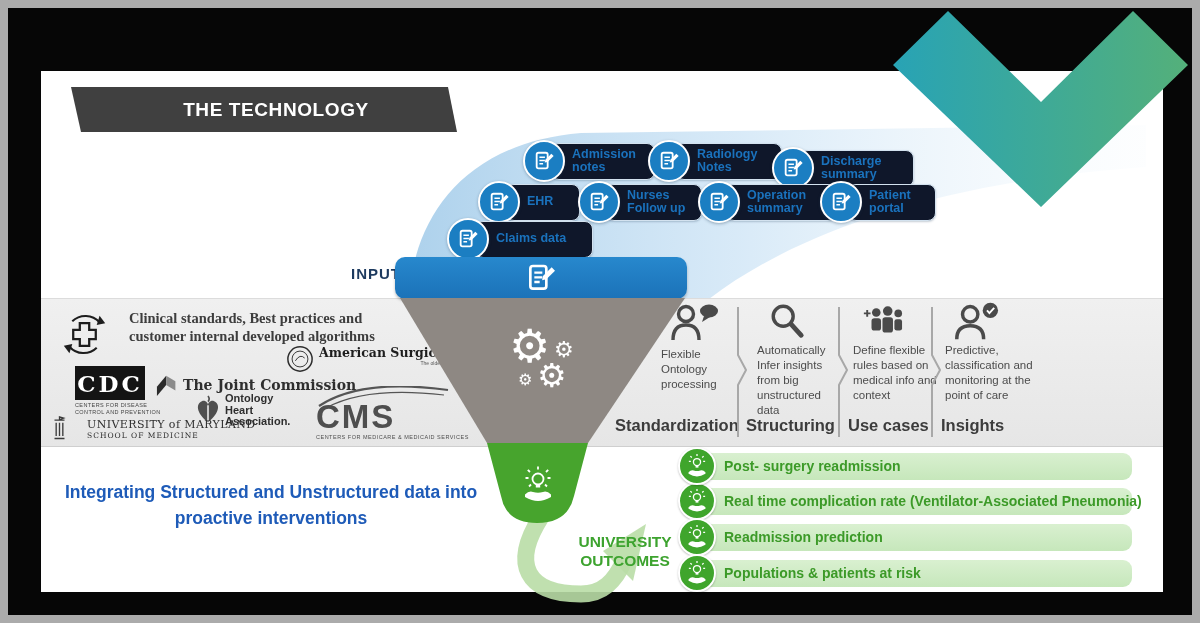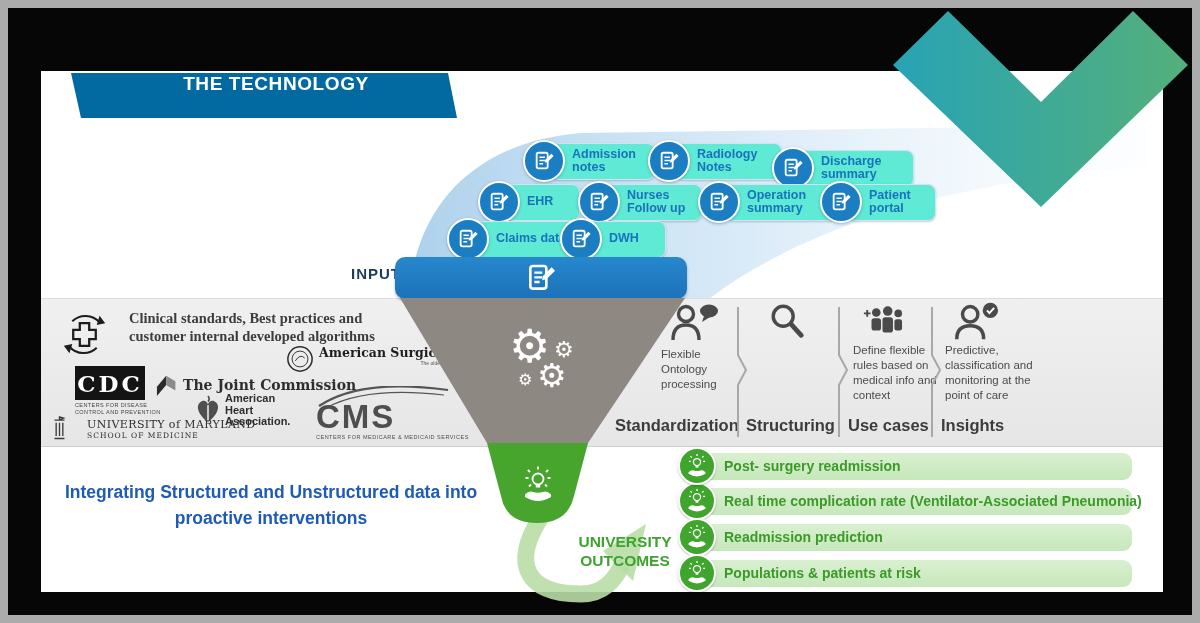--- a/index.html
+++ b/index.html
@@ -2,37 +2,37 @@
 <html><head>
 <meta charset="utf-8">
 <style>
   html,body{margin:0;padding:0;width:1200px;height:623px;overflow:hidden;
     font-family:"Liberation Sans",sans-serif;background:#ababab;}
   .blackboard{position:absolute;left:8px;top:8px;width:1184px;height:607px;background:#060606;}
   .slide{position:absolute;left:41px;top:71px;width:1122px;height:521px;background:#ffffff;z-index:2;}
   .abs{position:absolute;}
 
   
-  .banner{position:absolute;left:24px;top:2px;width:392px;height:45px;background:#0369a1;
+  .banner{position:absolute;left:24px;top:16px;width:392px;height:45px;background:#404040;
     clip-path:polygon(6px 0,383px 0,392px 100%,16px 100%);
-    display:flex;align-items:flex-start;justify-content:center;}
+    display:flex;align-items:center;justify-content:center;}
   .banner span{color:#fff;font-weight:bold;font-size:19px;letter-spacing:.6px;padding-left:30px;}
 
   
   .corner{position:absolute;left:882px;top:4px;z-index:30;}
 
   
   .swoosh{position:absolute;left:0;top:0;z-index:1;}
 
   
   .chip{position:absolute;display:flex;align-items:center;z-index:5;}
   .bubble{width:42px;height:42px;border-radius:50%;background:#1b7ec2;border:2px solid #fff;
     box-sizing:border-box;display:flex;align-items:center;justify-content:center;flex:0 0 auto;
     box-shadow:0 1px 3px rgba(30,60,90,.35);z-index:2;}
-  .cbox{margin-left:-14px;background:#5eead4;border:1px solid #d3e2ef;border-radius:8px;
+  .cbox{margin-left:-14px;background:#0f172a;border:1px solid #d3e2ef;border-radius:8px;
     min-height:31px;display:flex;align-items:center;padding:2px 8px 2px 20px;
     color:#1a72bd;font-weight:bold;font-size:12.5px;line-height:1.08;
     box-shadow:0 1px 2px rgba(30,60,90,.25);}
 
   .inputs-label{position:absolute;left:281px;top:194px;color:#1d3a5f;font-weight:bold;
     font-size:15px;letter-spacing:1px;z-index:5;margin-left:29px;}
   .input-bar{position:absolute;left:354px;top:186px;width:292px;height:42px;border-radius:10px;
     background:linear-gradient(180deg,#2788cd,#1b72b8);display:flex;align-items:center;
     justify-content:center;z-index:5;box-shadow:0 2px 3px rgba(0,0,0,.25);}
   .any-source{position:absolute;left:694px;top:166px;width:263px;height:36px;background:#fff;
@@ -174,30 +174,20 @@
   </div>
   <div class="chip" style="left:406px;top:147px">
     <span class="bubble">
         <svg viewBox="0 0 24 24" width="22" height="22">
           <rect x="4" y="3" width="12" height="17" rx="2" fill="none" stroke="#fff" stroke-width="2"></rect>
           <path d="M7 8h6M7 11.5h6M7 15h4" stroke="#fff" stroke-width="1.7" fill="none"></path>
           <path d="M13.5 10.5 20 4l2.5 2.5L16 13l-3.2.7z" fill="#fff"></path>
         </svg>
       </span>
     <span class="cbox" style="width:88px">Claims data</span>
-  </div>
-  <div class="chip" style="left:519px;top:147px">
-    <span class="bubble">
-        <svg viewBox="0 0 24 24" width="22" height="22">
-          <rect x="4" y="3" width="12" height="17" rx="2" fill="none" stroke="#fff" stroke-width="2"></rect>
-          <path d="M7 8h6M7 11.5h6M7 15h4" stroke="#fff" stroke-width="1.7" fill="none"></path>
-          <path d="M13.5 10.5 20 4l2.5 2.5L16 13l-3.2.7z" fill="#fff"></path>
-        </svg>
-      </span>
-    <span class="cbox" style="width:48px">DWH</span>
   </div>
 
   <div class="inputs-label">INPUTS</div>
 
   <div class="input-bar">
     <svg viewBox="0 0 24 24" width="32" height="32">
         <rect x="4" y="3" width="12" height="17" rx="2" fill="none" stroke="#fff" stroke-width="2"></rect>
         <path d="M7 8h6M7 11.5h6M7 15h4" stroke="#fff" stroke-width="1.7" fill="none"></path>
         <path d="M13.5 10.5 20 4l2.5 2.5L16 13l-3.2.7z" fill="#fff"></path>
       </svg>
@@ -257,21 +247,21 @@
     <span class="serif" style="font-weight:bold;font-size:14px;color:#2e2e2e;margin-left:3px;white-space:nowrap">The Joint Commission</span>
   </div>
 
   <div class="logo" style="left:153px;top:322px;display:flex;align-items:center">
     <svg viewBox="0 0 30 34" width="28" height="32">
       <path d="M15 30 C2 20 2 10 8.5 7.5 C12 6.2 15 9 15 12 C15 9 18 6.2 21.5 7.5 C28 10 28 20 15 30 Z" fill="#4f4f4f"></path>
       <path d="M15 2 q2.5 3 0 6" stroke="#4f4f4f" stroke-width="1.8" fill="none"></path>
       <path d="M15 12 v17" stroke="#fff" stroke-width="1.5"></path>
     </svg>
     <div style="font-weight:bold;font-size:11px;line-height:1.05;color:#2e2e2e;margin-left:3px">
-      <div>American</div>
+      <div>Ontology</div>
       <div>Heart</div>
       <div>Association.</div>
     </div>
   </div>
 
   <div class="logo" style="left:275px;top:315px">
     <svg viewBox="0 0 135 22" width="135" height="22">
       <path d="M3 20 Q45 -8 132 4" stroke="#555" stroke-width="2.2" fill="none"></path>
       <path d="M10 22 Q50 0 128 9" stroke="#555" stroke-width="1.1" fill="none"></path>
     </svg>
@@ -299,20 +289,21 @@
   <div class="col-label" style="left:574px;top:345px">Standardization</div>
 
   <svg class="sep" style="left:694px;top:236px" width="16" height="130">
     <polyline points="3,0 3,48 11,63 3,78 3,130" fill="none" stroke="#a8a8a8" stroke-width="2"></polyline>
   </svg>
 
   <svg class="col-icon" style="left:727px;top:232px" viewBox="0 0 40 40" width="38" height="38">
     <circle cx="16" cy="14" r="10.5" fill="none" stroke="#4a4a4a" stroke-width="3.6"></circle>
     <path d="M24 22 L35 34" stroke="#4a4a4a" stroke-width="5" stroke-linecap="round"></path>
   </svg>
+  <div class="col-p" style="left:716px;top:272px;width:88px">Automatically Infer insights from big unstructured data</div>
   <div class="col-label" style="left:705px;top:345px">Structuring</div>
 
   <svg class="sep" style="left:795px;top:236px" width="16" height="130">
     <polyline points="3,0 3,48 11,63 3,78 3,130" fill="none" stroke="#a8a8a8" stroke-width="2"></polyline>
   </svg>
 
   <svg class="col-icon" style="left:820px;top:233px" viewBox="0 0 44 36" width="42" height="36">
     <path d="M3 9 h7 M6.5 5.5 v7" stroke="#4a4a4a" stroke-width="2" fill="none"></path>
     <circle cx="16" cy="8" r="4.5" fill="#4a4a4a"></circle>
       <rect x="11" y="14" width="10" height="13" rx="3" fill="#4a4a4a"></rect>

